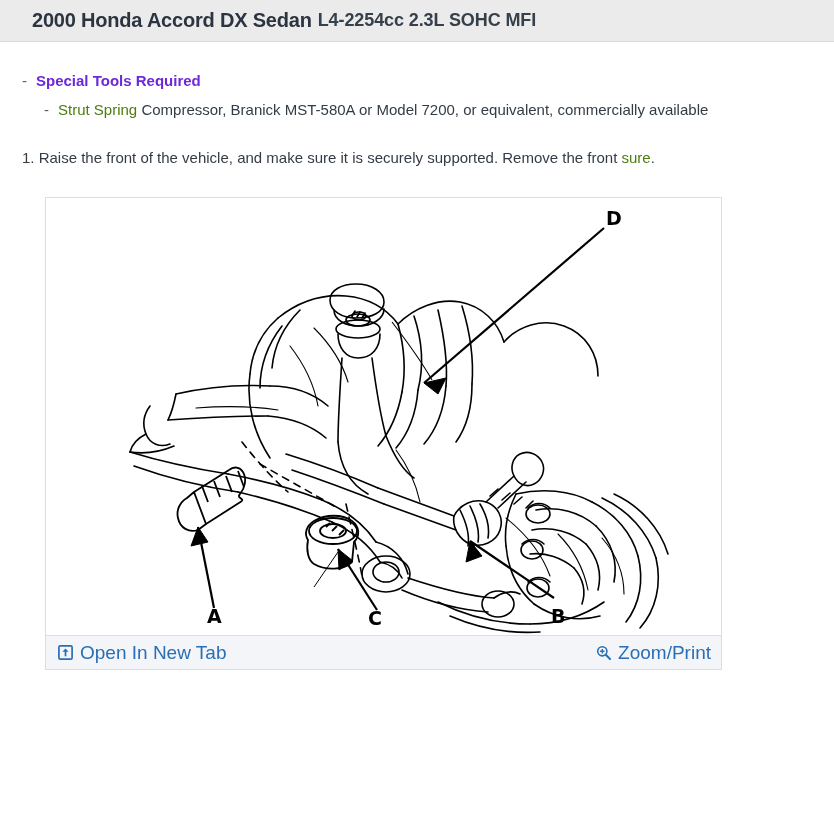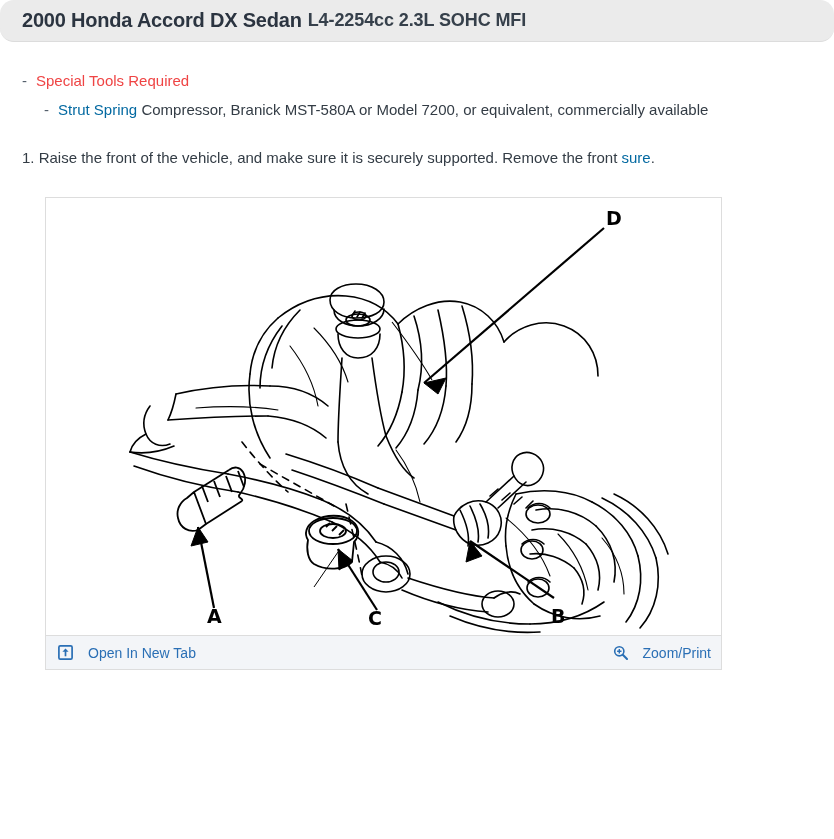--- a/index.html
+++ b/index.html
@@ -16,24 +16,23 @@
     position: relative;
   }
 
   
   .header-bar {
     height: 42px;
     background: #ebebeb;
     border-bottom: 1px solid #dcdcdc;
     display: flex;
     align-items: center;
-    padding-left: 22px;
+    padding-left: 32px;
     box-sizing: border-box;
     white-space: nowrap;
-    border-radius: 14px;
   }
   .header-title {
     font-size: 20px;
     font-weight: bold;
     color: #2b3440;
     letter-spacing: -0.2px;
   }
   .header-sub {
     font-size: 18px;
     font-weight: bold;
@@ -65,33 +64,33 @@
   .bullet-row .dash {
     width: 14px;
     flex: 0 0 14px;
     color: #55606c;
     font-size: 15px;
   }
   .bullet-lvl1 {
     padding-left: 0px;
   }
   .bullet-lvl1 .label {
-    font-weight: normal;
-    color: #ef4444;
+    font-weight: bold;
+    color: #6d28d9;
   }
   .bullet-lvl2 {
     padding-left: 22px;
     margin-top: 7px;
   }
   .bullet-lvl2 .body {
     color: #333c45;
     font-weight: normal;
   }
   a.link, .link {
-    color: #0369a1;
+    color: #4d7c0f;
     text-decoration: none;
     cursor: pointer;
   }
   .removal-block {
     margin-top: 26px;
   }
   .removal-heading {
     font-size: 15px;
     font-weight: bold;
     color: #22303c;
@@ -135,23 +134,23 @@
     border-top: 1px solid #dddddd;
     display: flex;
     align-items: center;
     justify-content: space-between;
     padding: 0 10px 0 12px;
     box-sizing: border-box;
   }
   .footer-link {
     display: flex;
     align-items: center;
-    gap: 15px;
+    gap: 7px;
     color: #2a6fb5;
-    font-size: 14px;
+    font-size: 19px;
     cursor: pointer;
     text-decoration: none;
   }
   .footer-icon {
     display: inline-flex;
     width: 15px;
     height: 15px;
     flex: 0 0 15px;
     align-items: center;
     justify-content: center;

